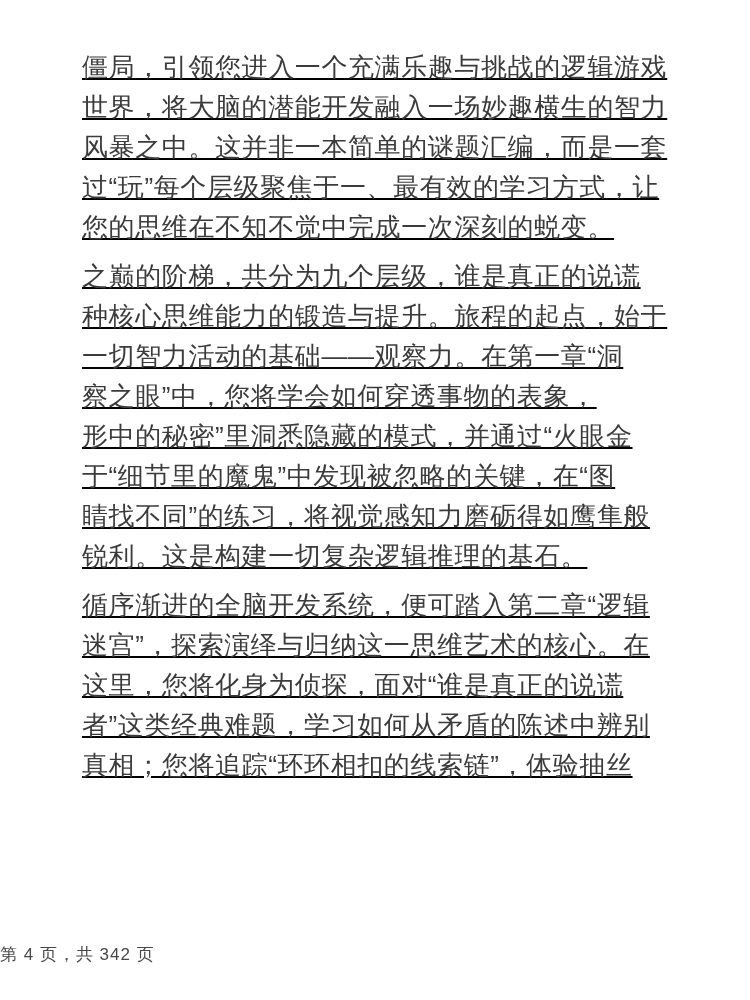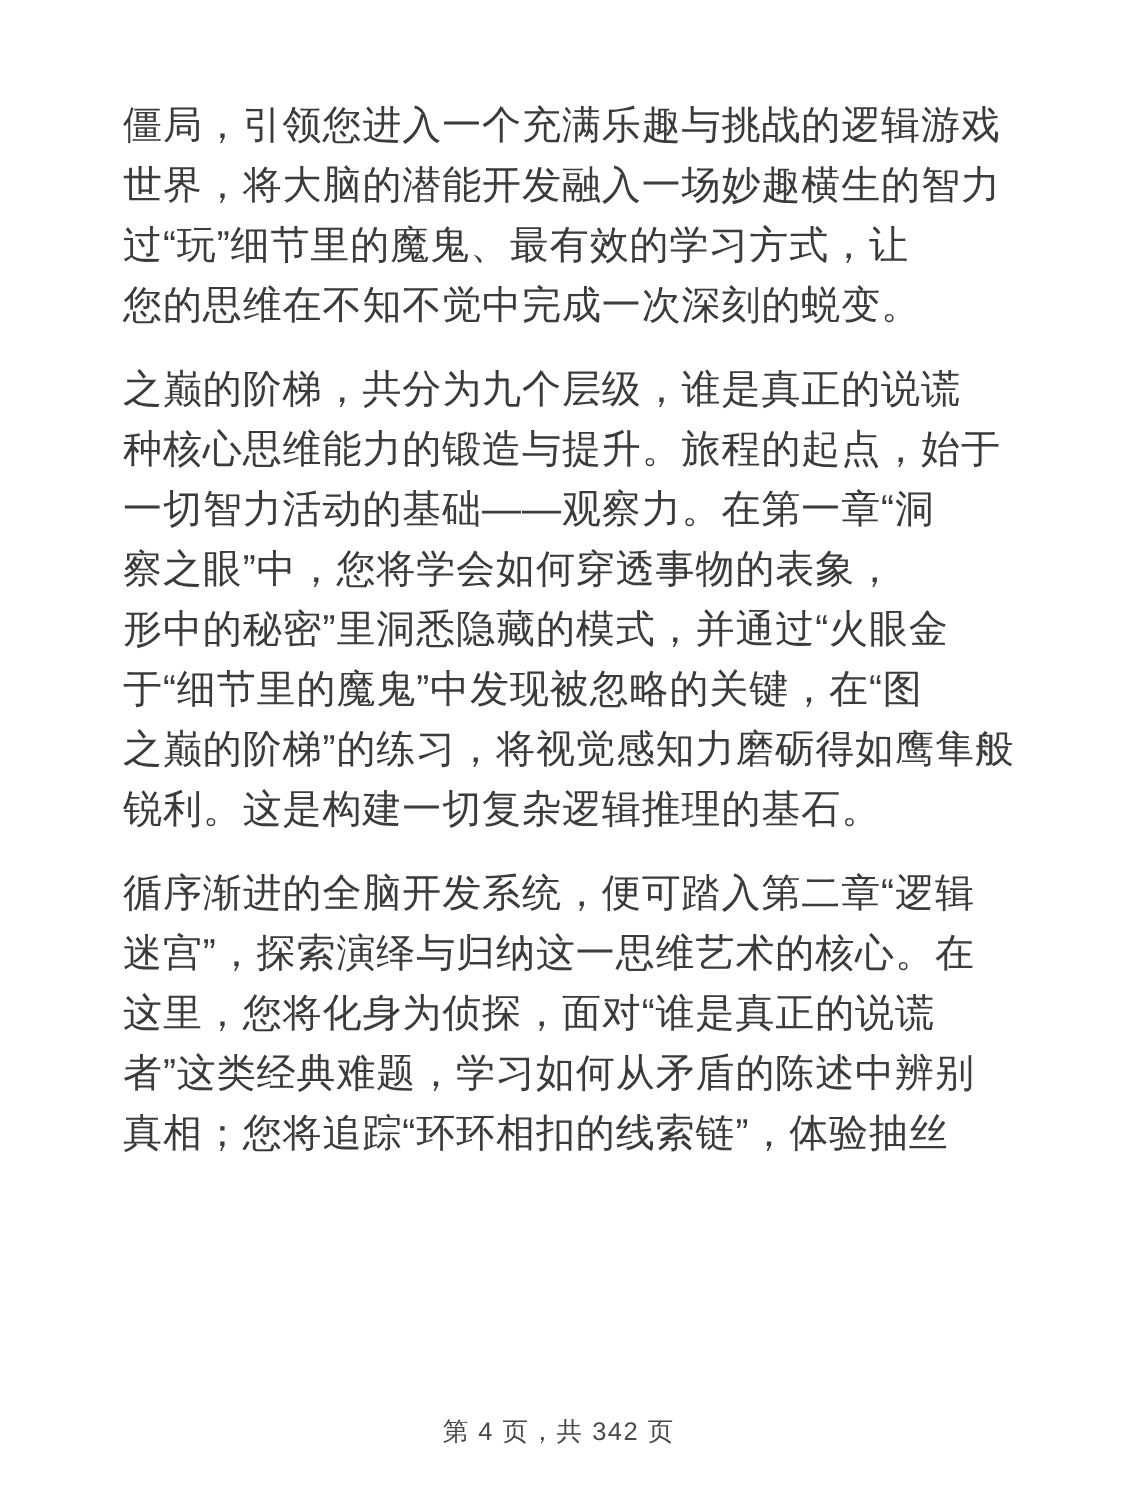--- a/index.html
+++ b/index.html
@@ -20,65 +20,67 @@
     height: 1000px;
     background: var(--bg, #ffffff);
   }
   .content {
     position: absolute;
     left: 82px;
     top: 47px;
     width: 590px;
   }
   .paragraph {
-    margin: 16px 0 9px 0;
+    margin: 0 0 9px 0;
     padding: 0;
+    text-decoration: underline;
   }
   .line {
     display: block;
     font-size: 26px;
     line-height: 40px;
     letter-spacing: 0.6px;
     color: var(--body-text, #3b3b3b);
     white-space: nowrap;
     text-align: left;
   }
   .page-footer {
     position: absolute;
     left: 0;
     right: 5px;
     top: 944px;
-    text-align: center;
+    text-align: left;
   }
   .page-footer span {
     font-size: 17px;
     line-height: 22px;
     letter-spacing: 1px;
     color: var(--footer-text, #484848);
   }
 </style>
 </head>
 <body>
 
 <div class="page">
   <main class="content">
       <p class="paragraph">
         <span class="line">僵局，引领您进入一个充满乐趣与挑战的逻辑游戏</span>
         <span class="line">世界，将大脑的潜能开发融入一场妙趣横生的智力</span>
-        <span class="line">过“玩”细节里的魔鬼、最有效的学习方式，让</span>
+        <span class="line">风暴之中。这并非一本简单的谜题汇编，而是一套</span>
+        <span class="line">过“玩”每个层级聚焦于一、最有效的学习方式，让</span>
         <span class="line">您的思维在不知不觉中完成一次深刻的蜕变。</span>
       </p>
       <p class="paragraph">
         <span class="line">之巅的阶梯，共分为九个层级，谁是真正的说谎</span>
         <span class="line">种核心思维能力的锻造与提升。旅程的起点，始于</span>
         <span class="line">一切智力活动的基础——观察力。在第一章“洞</span>
         <span class="line">察之眼”中，您将学会如何穿透事物的表象，</span>
         <span class="line">形中的秘密”里洞悉隐藏的模式，并通过“火眼金</span>
         <span class="line">于“细节里的魔鬼”中发现被忽略的关键，在“图</span>
-        <span class="line">之巅的阶梯”的练习，将视觉感知力磨砺得如鹰隼般</span>
+        <span class="line">睛找不同”的练习，将视觉感知力磨砺得如鹰隼般</span>
         <span class="line">锐利。这是构建一切复杂逻辑推理的基石。</span>
       </p>
       <p class="paragraph">
         <span class="line">循序渐进的全脑开发系统，便可踏入第二章“逻辑</span>
         <span class="line">迷宫”，探索演绎与归纳这一思维艺术的核心。在</span>
         <span class="line">这里，您将化身为侦探，面对“谁是真正的说谎</span>
         <span class="line">者”这类经典难题，学习如何从矛盾的陈述中辨别</span>
         <span class="line">真相；您将追踪“环环相扣的线索链”，体验抽丝</span>
       </p>
     </main>

